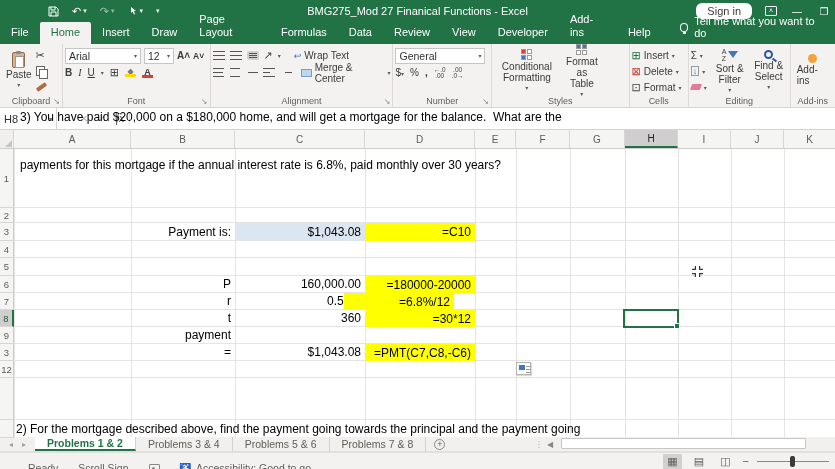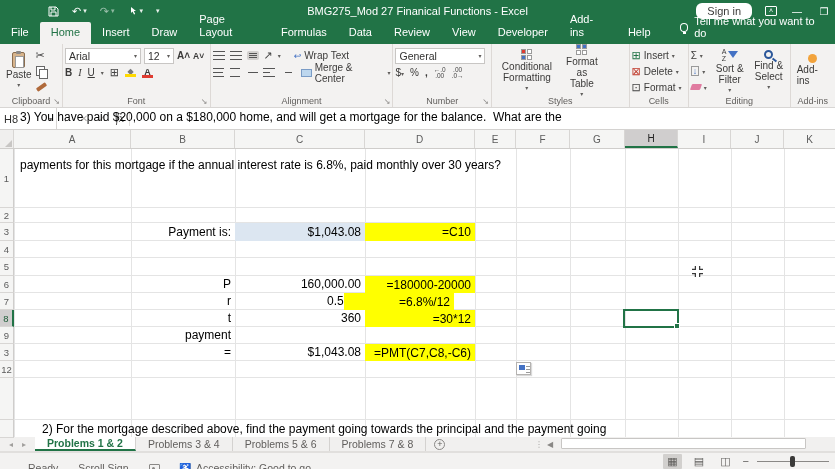--- a/index.html
+++ b/index.html
@@ -503,21 +503,21 @@
         <span class="cell ra fillY" style="left: 365px; width: 110px; background-color: rgb(255, 255, 0);">=PMT(C7,C8,-C6)</span>
       </div>
       <div class="r" style="height:17px;">
         <span class="rh">12</span>
       </div>
       <div class="r" style="height:42px;">
         <span class="rh"></span>
       </div>
       <div class="r" style="height:17px;border-bottom:none;">
         <span class="rh"></span>
-        <span class="cell" style="left:22px;padding-left:20px;">2) For the mortgage described above, find the payment going towards the principal and the payment going</span>
+        <span class="cell" style="left:14px;padding-left:2px;">2) For the mortgage described above, find the payment going towards the principal and the payment going</span>
       </div>
       <span class="smarttag"></span>
     </div>
   </div>
 
   <div class="tabbar">
     <span class="tnav">
       <span>◂</span>
       <span>▸</span>
     </span>

